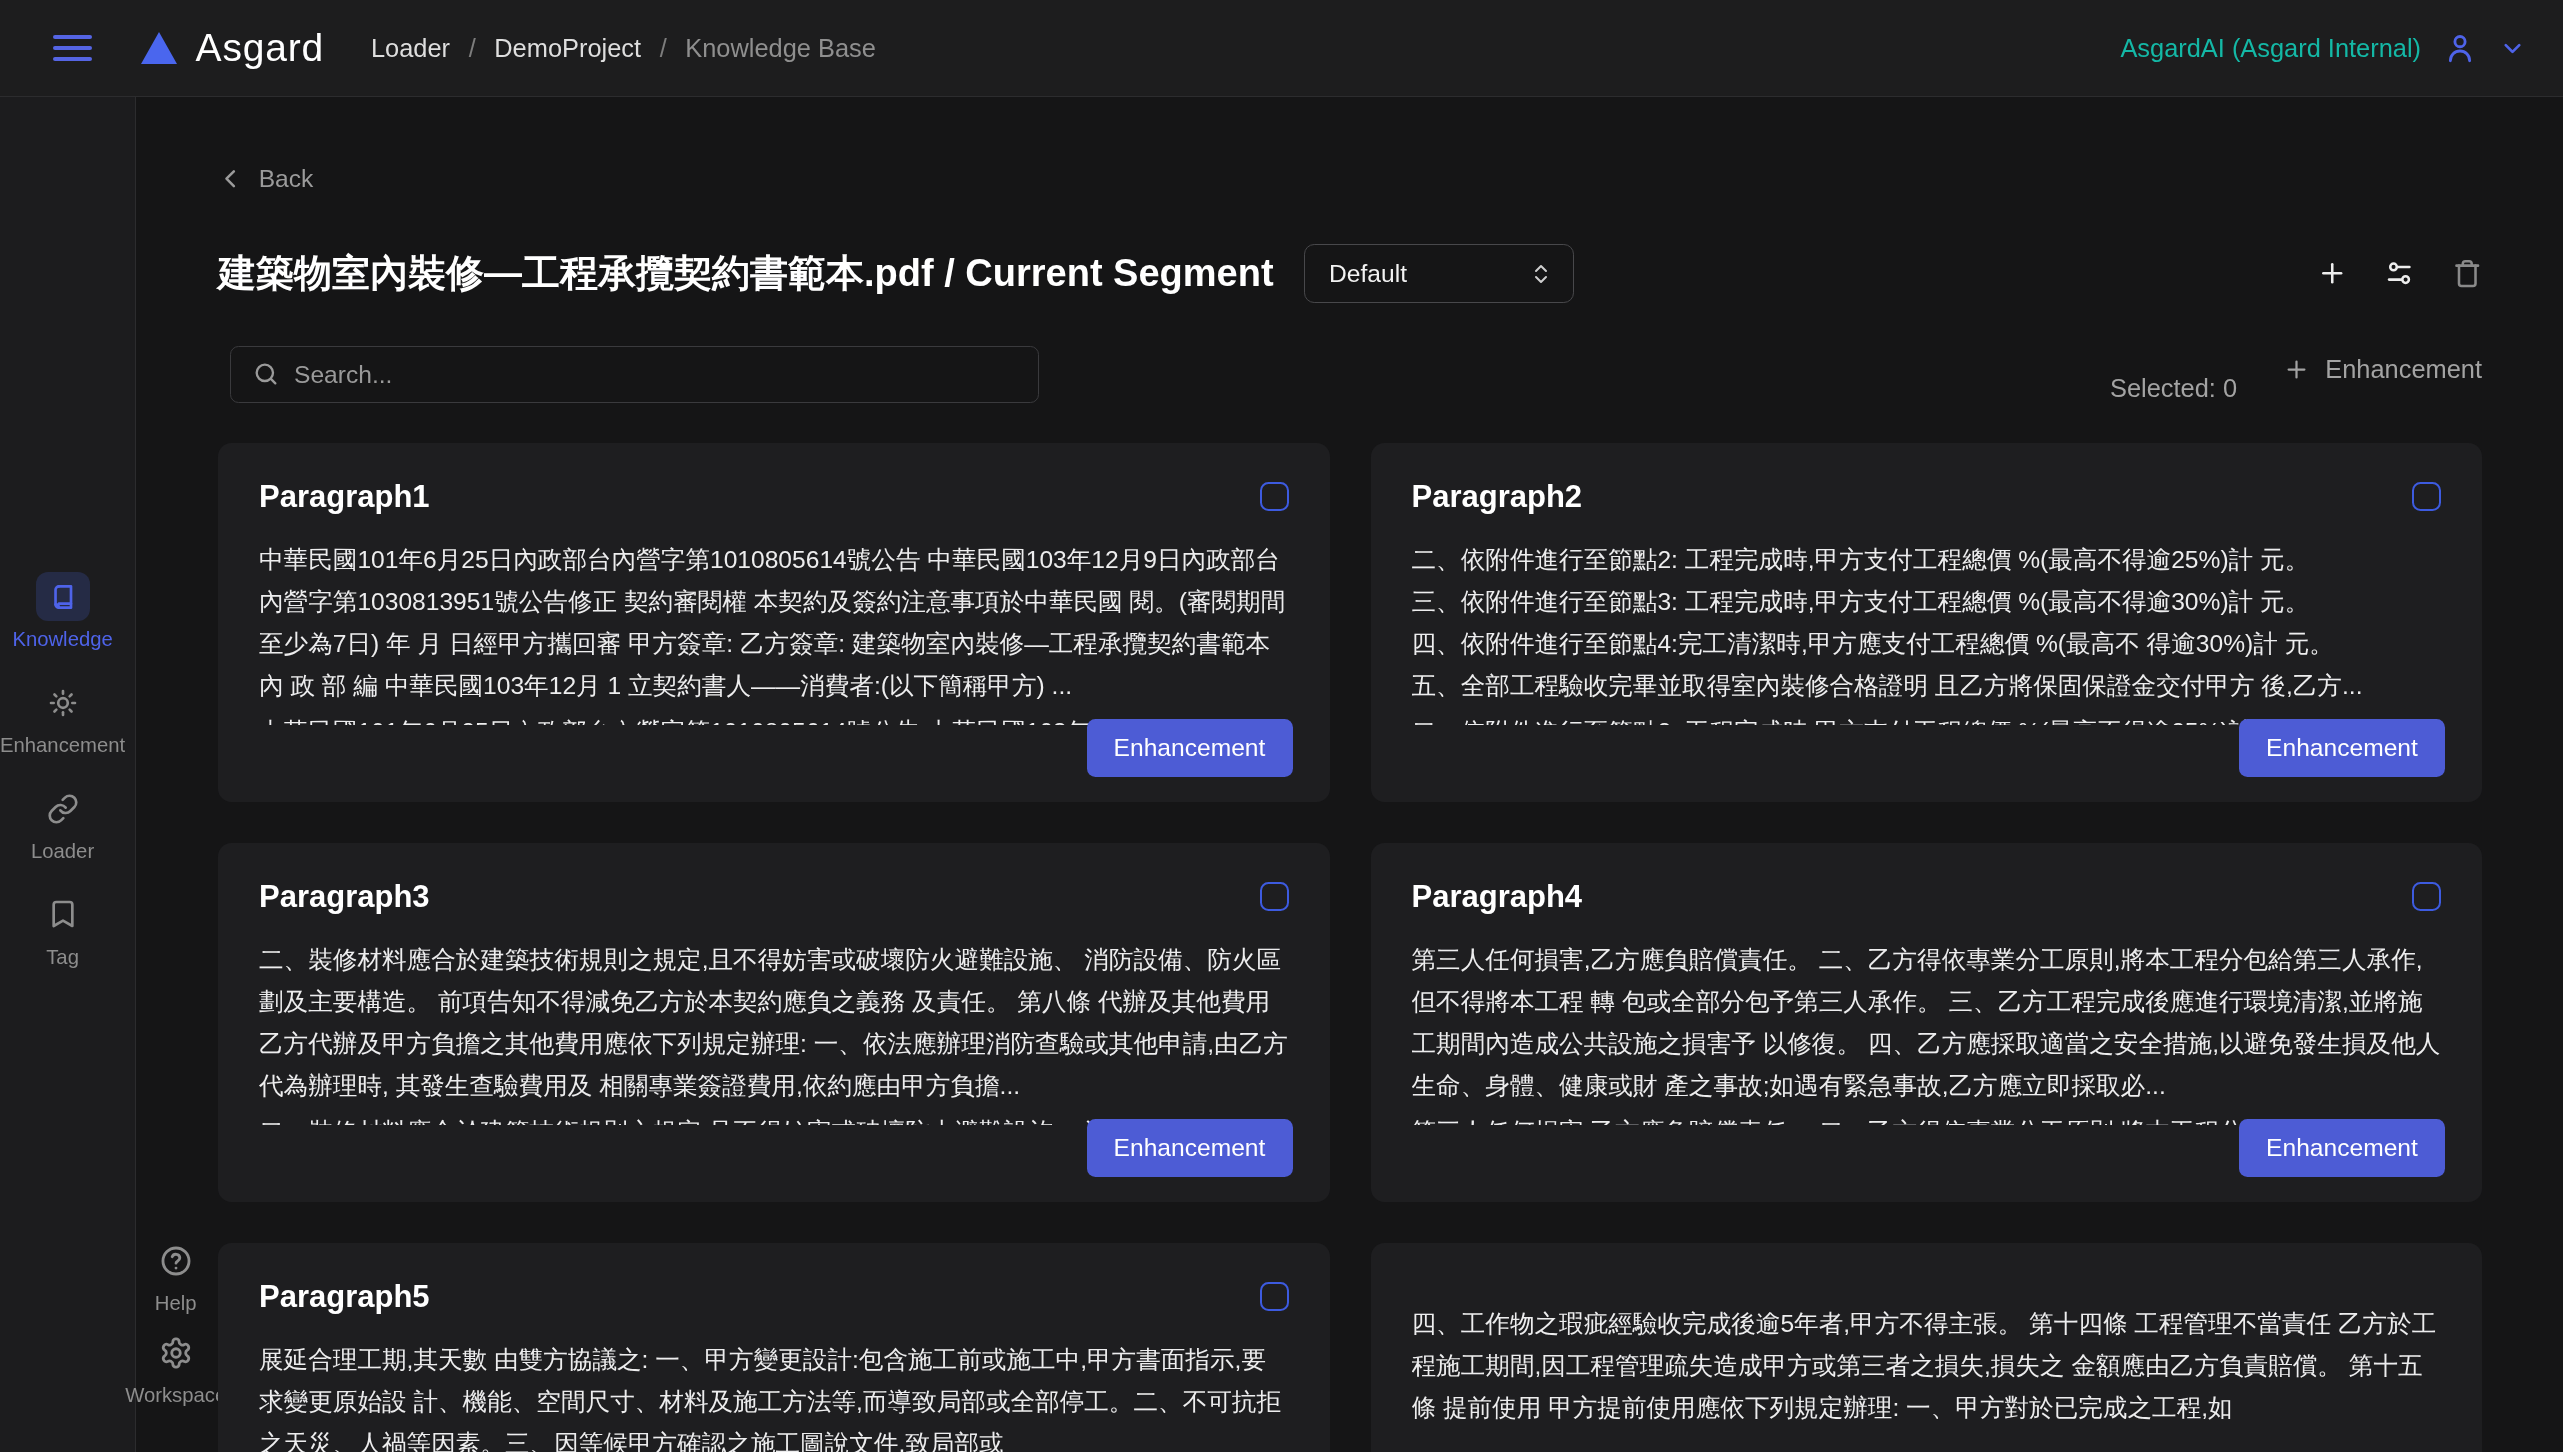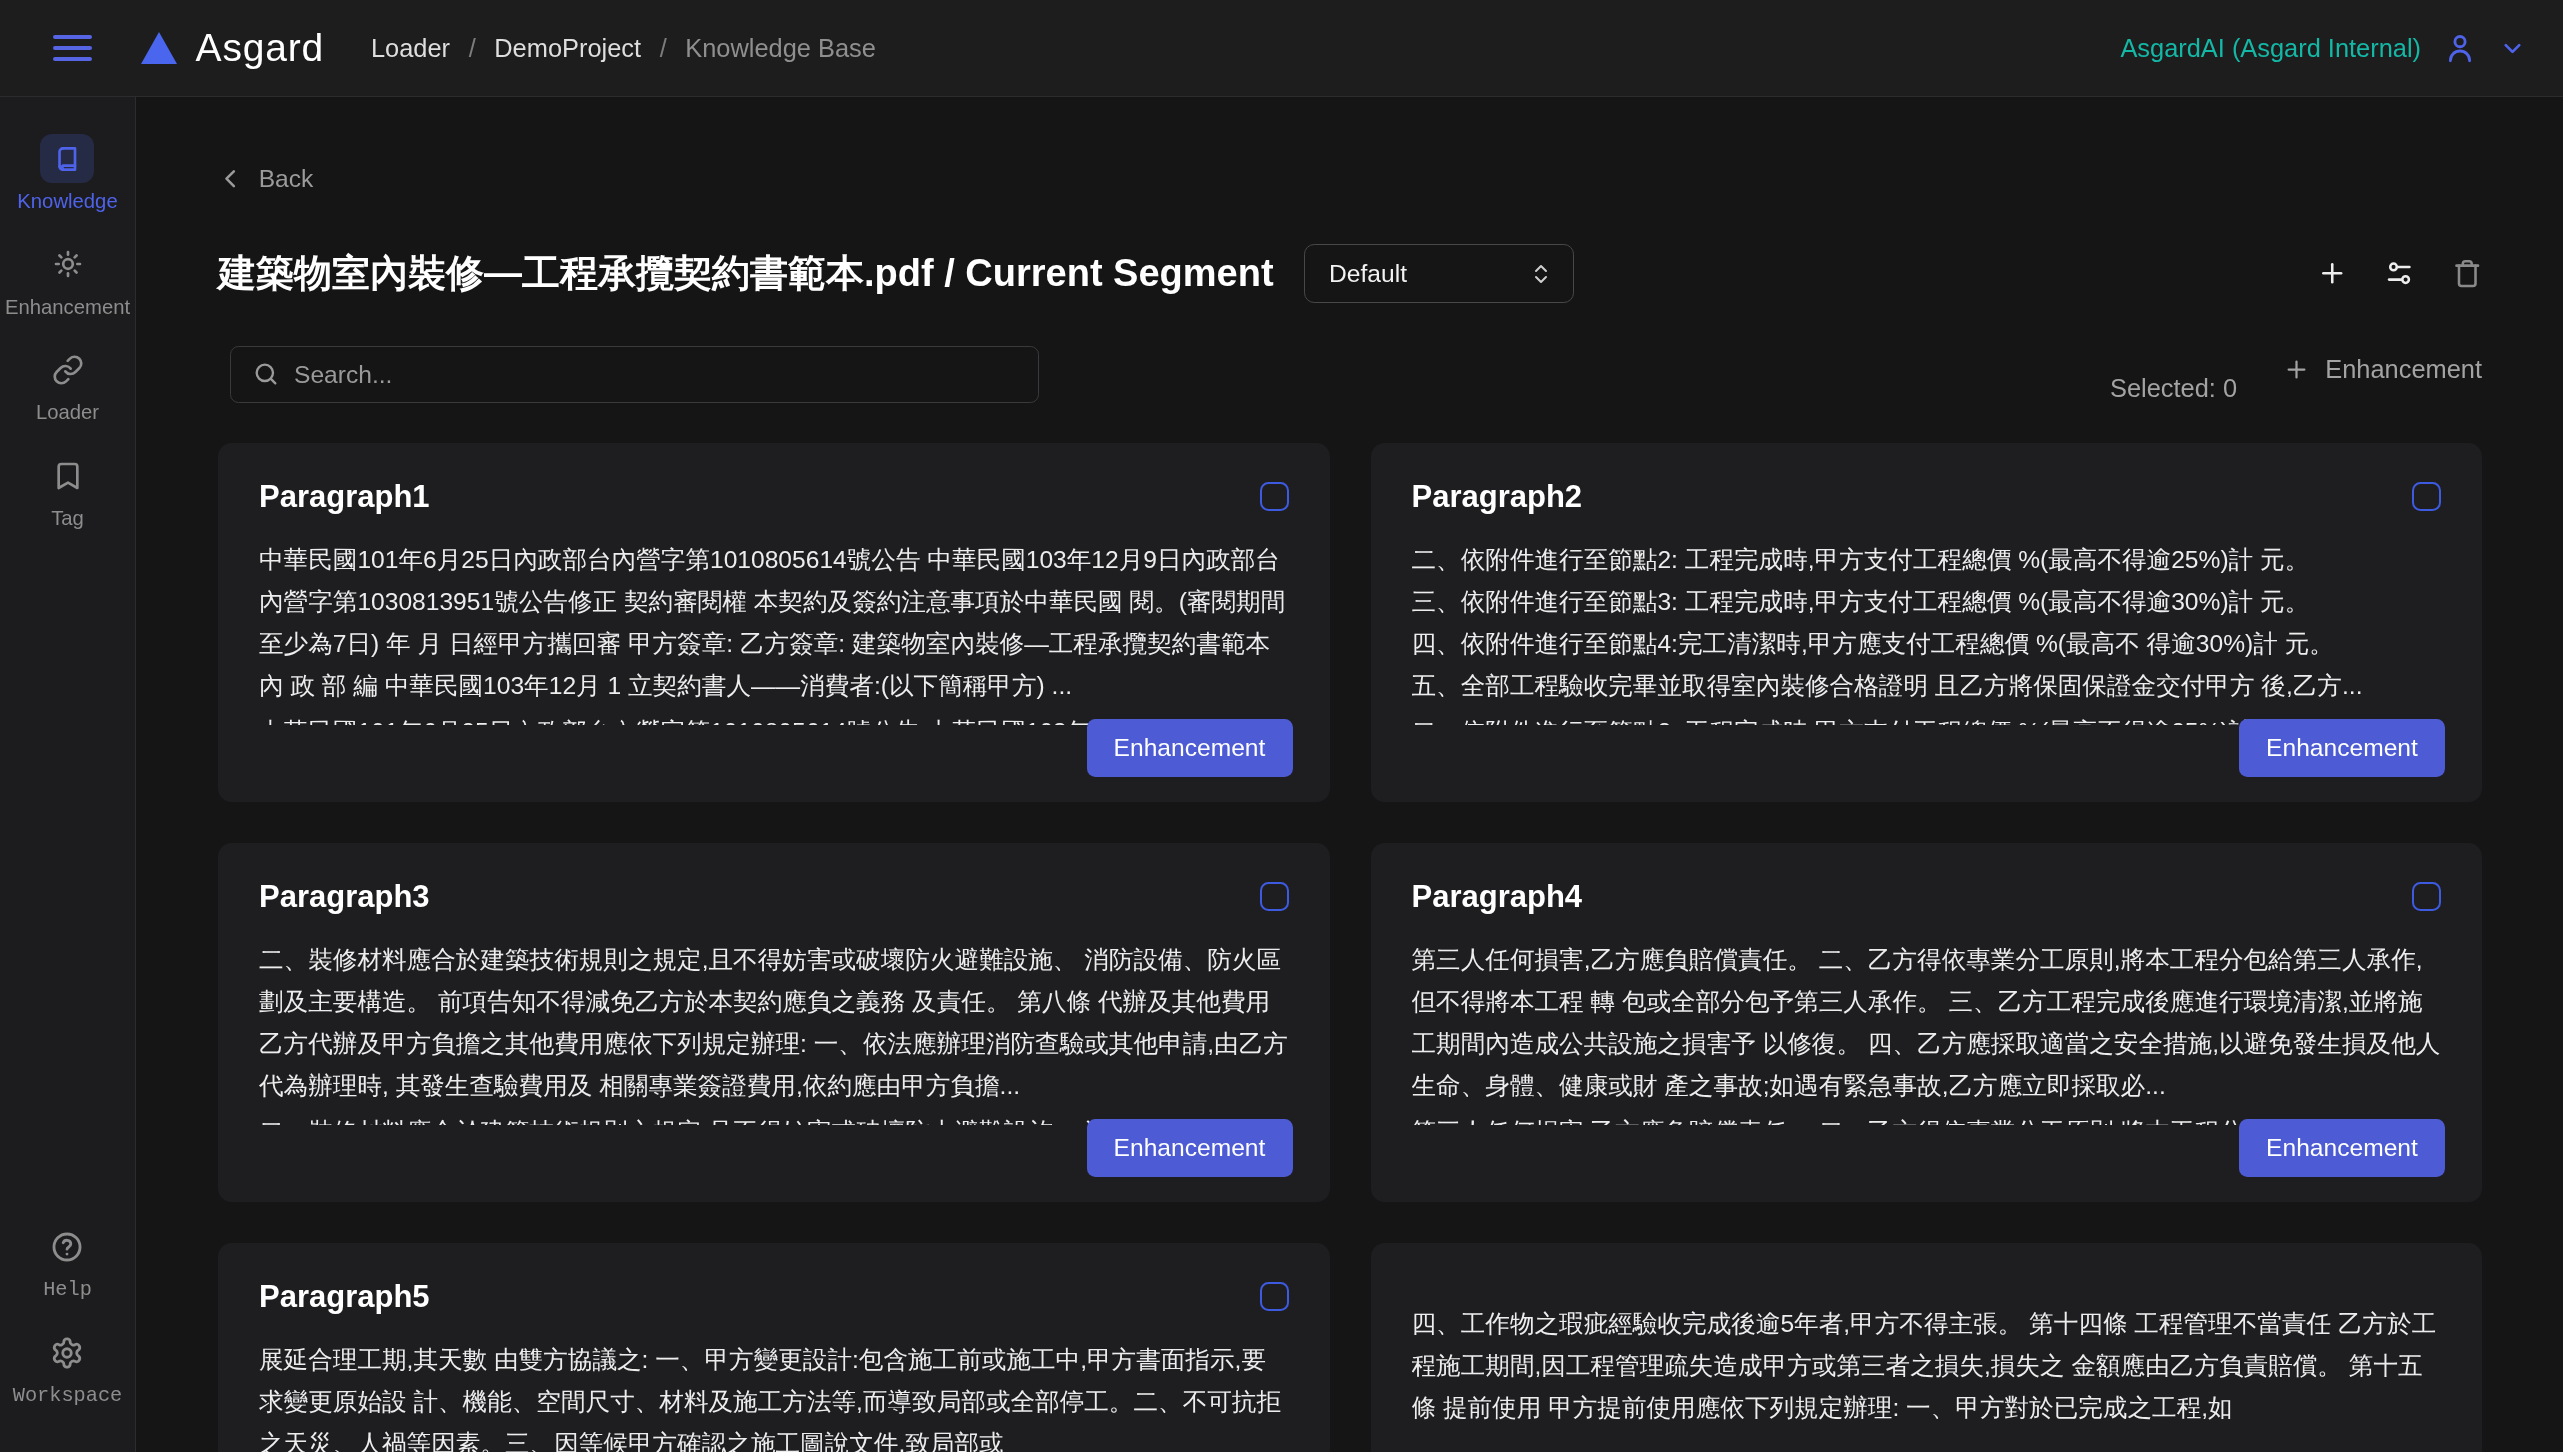--- a/index.html
+++ b/index.html
@@ -28,25 +28,25 @@
   .bc-sep { color:#7d7d7d; }
   .bc-current { color:#8f8f8f; }
   .header-right { margin-left:auto; display:flex; align-items:center; gap:22px; }
   .account-label { color:#14b8a6; font-size:25.4px; }
   .icon-stroke { fill:none; stroke-linecap:round; stroke-linejoin:round; }
 
   
   .sidebar {
     position:absolute; top:97px; left:0; bottom:0; width:136px;
     background:#1c1c1e; border-right:0.8px solid #2c2c2e;
-    display:flex; flex-direction:column; align-items:center;
+    display:flex; flex-direction:row; align-items:center;
     padding-top:37px; padding-bottom:46px;
   }
   .side-group { display:flex; flex-direction:column; align-items:center; gap:27px; }
-  .side-group.bottom { margin-top:auto; gap:27px;font-family:Liberation Mono, monospace; }
+  .side-group.bottom { margin-top:auto; gap:13px; }
   .side-item { display:flex; flex-direction:column; align-items:center; gap:6.8px; cursor:pointer; }
   .side-icon-wrap { width:54px; height:49px; display:flex; align-items:center; justify-content:center; border-radius:12px; }
   .side-item.active .side-icon-wrap { background:#252b45; }
   .side-label { font-size:20.3px; color:#8d8d8d; }
   .side-item.active .side-label { color:#4e63e9; }
 
   
   .main { position:absolute; top:97px; left:136px; right:0; bottom:0; padding:0 81px 0 82px; }
   .back-row { margin-top:63px; display:flex; align-items:center; gap:15.3px; height:37px; width:fit-content; cursor:pointer; }
   .back-label { font-size:24.6px; color:#9b9b9b; }

